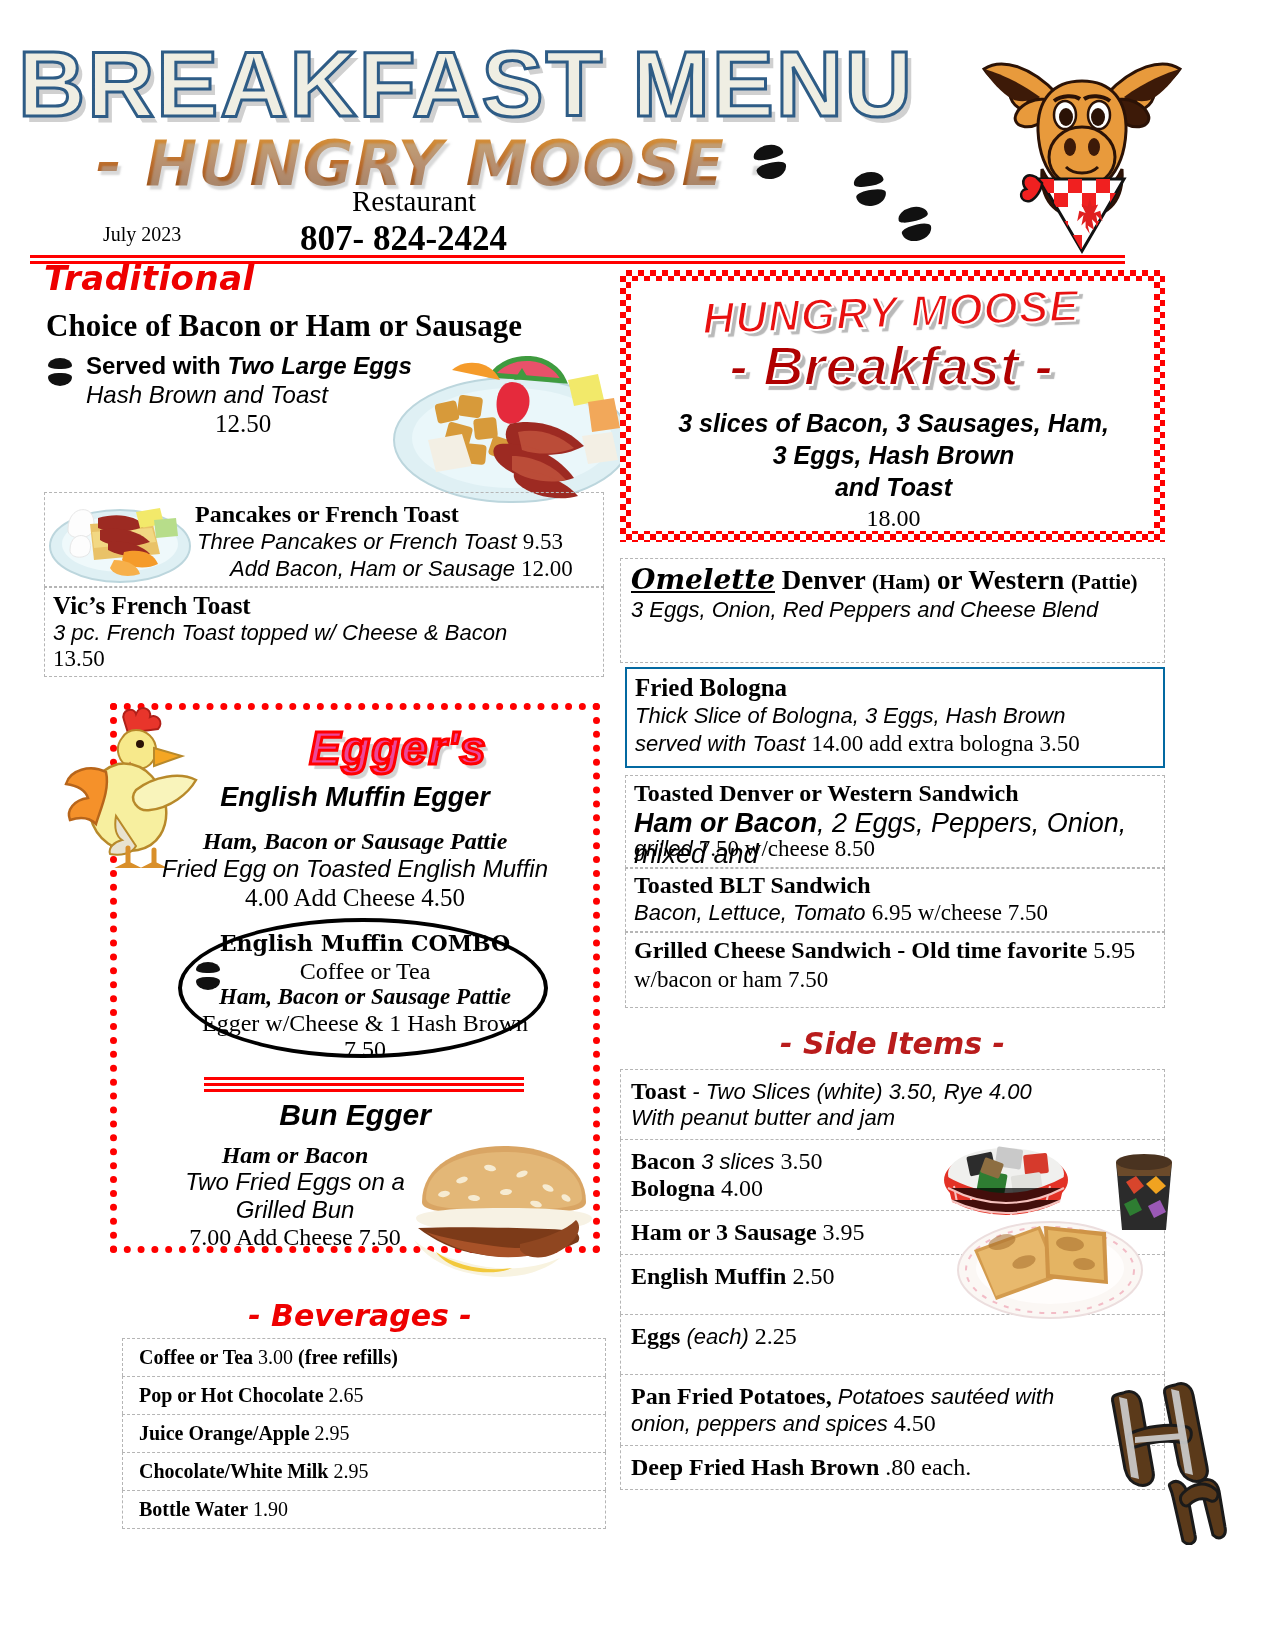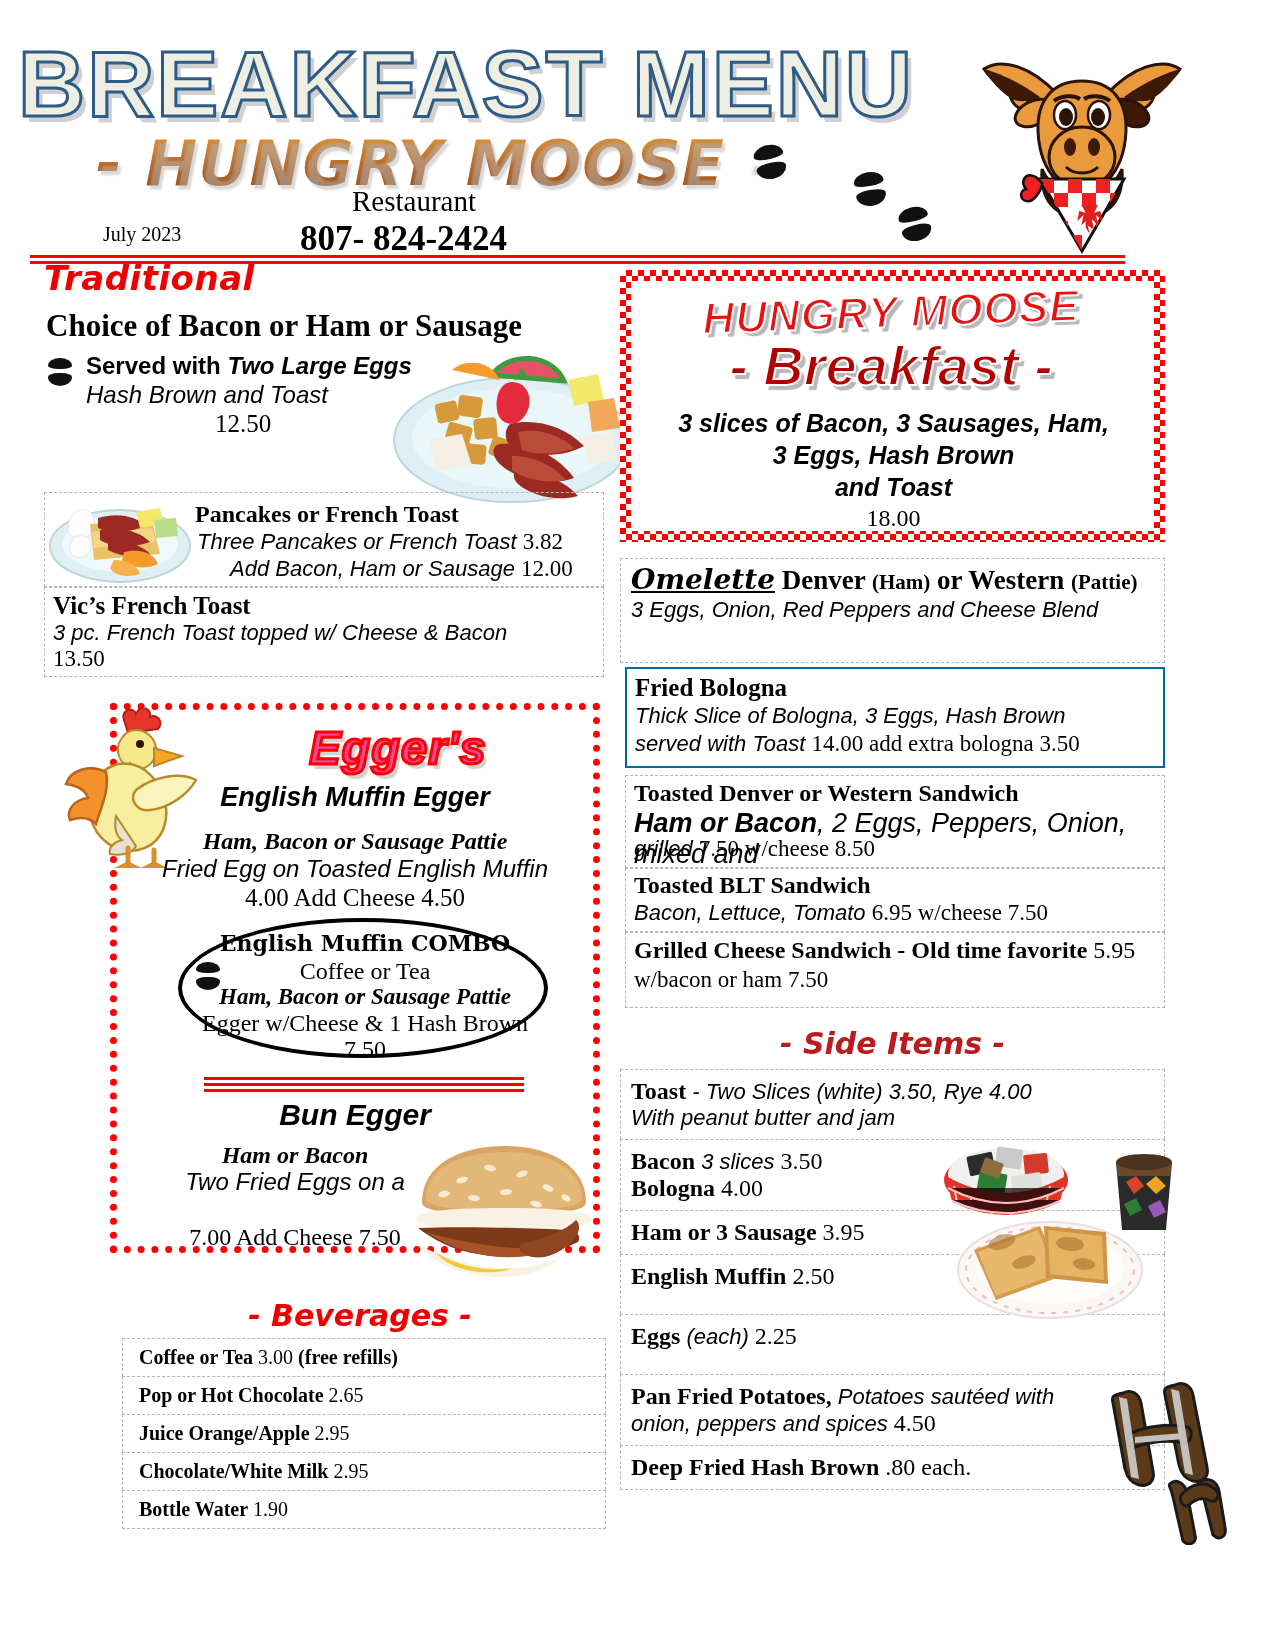--- a/index.html
+++ b/index.html
@@ -359,21 +359,21 @@
         <path d="M126 92 c20 -4 40 2 56 16 c-14 6 -34 8 -52 2 Z"></path>
         <path d="M120 116 c22 0 42 10 54 24 c-18 4 -40 0 -54 -10 Z"></path>
       </g>
     </svg>
   </div>
 
   <div class="dashbox pancake-box">
     <div class="pc-title">Pancakes or French Toast</div>
     <div class="pc-l1">
       <span>Three Pancakes or French Toast</span>
-      <b>3.82</b>
+      <b>9.53</b>
     </div>
     <div class="pc-l2">
       <span>Add Bacon, Ham or Sausage</span>
       <b>12.00</b>
     </div>
   </div>
 
   <div style="position:absolute;left:48px;top:484px;width:145px;height:100px;">
     <svg viewBox="0 0 145 100" width="145" height="100">
       <ellipse cx="72" cy="62" rx="70" ry="36" fill="#dff0f4" stroke="#bcd6dd" stroke-width="2"></ellipse>
@@ -437,20 +437,21 @@
 
   <div class="triple-rule">
       <i></i>
       <i></i>
       <i></i>
     </div>
 
   <div class="bun-title">Bun Egger</div>
   <div class="b-l1">Ham or Bacon</div>
   <div class="b-l2">Two Fried Eggs on a</div>
+  <div class="b-l3">Grilled Bun</div>
   <div class="b-l4">7.00  Add Cheese 7.50</div>
 
   <div style="position:absolute;left:400px;top:1140px;width:210px;height:145px;">
     <svg viewBox="0 0 210 145" width="210" height="145">
       <path d="M22 62 C22 26 58 6 104 6 C150 6 186 26 186 62 C186 70 170 74 104 74 C38 74 22 70 22 62 Z" fill="#d9a564"></path>
       <path d="M26 58 C26 28 60 12 104 12 C148 12 182 28 182 58 C182 66 166 70 104 70 C42 70 26 66 26 58 Z" fill="#e3b777"></path>
       <g fill="#f6ebd2">
         <ellipse cx="62" cy="40" rx="6" ry="3" transform="rotate(-18 62 40)"></ellipse>
         <ellipse cx="90" cy="28" rx="6" ry="3" transform="rotate(12 90 28)"></ellipse>
         <ellipse cx="122" cy="34" rx="6" ry="3" transform="rotate(-22 122 34)"></ellipse>

